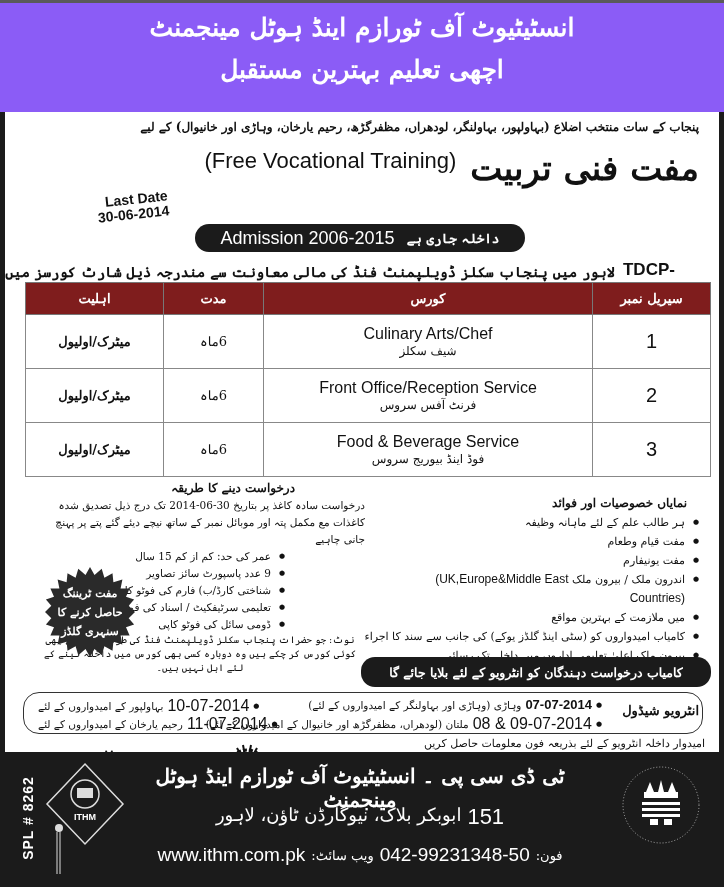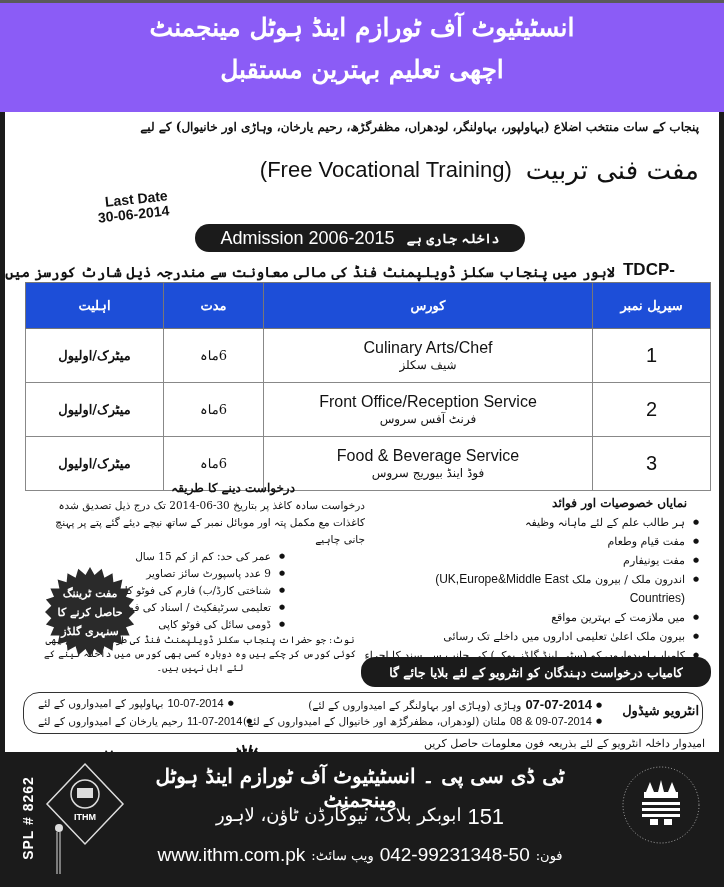--- a/index.html
+++ b/index.html
@@ -10,34 +10,34 @@
 
   
   .header { position: absolute; left: 0; top: 0; width: 724px; height: 112px; background: #8b5cf6; border-top: 3px solid #5a5a5a; text-align: center; color: #fff; }
   .header .t1 { font-size: 25px; line-height: 30px; margin-top: 10px; font-weight: bold; }
   .header .t2 { font-size: 25px; line-height: 30px; margin-top: 12px; font-weight: bold; }
 
   
   .panel { position: absolute; left: 5px; top: 112px; width: 714px; height: 640px; background: #fff; }
 
   .districts { position: absolute; right: 20px; top: 8px; font-size: 12px; font-weight: bold; }
-  .fvt-row { position: absolute; right: 20px; top: 36px; height: 44px; display: flex; align-items: center; gap: 14px; direction: ltr; }
+  .fvt-row { position: absolute; right: 20px; top: 36px; height: 44px; display: flex; align-items: flex-start; gap: 14px; direction: ltr; }
   .fvt-en { font-size: 22px; }
-  .fvt-ur { font-size: 26px; font-weight: 400; }
+  .fvt-ur { font-size: 34px; font-weight: 700; }
 
   .last-date { position: absolute; left: 92px; top: 80px; font-size: 14px; font-weight: bold; line-height: 15px; text-align: right; transform: rotate(-6deg); }
   .adm-pill { position: absolute; left: 190px; top: 112px; width: 330px; height: 28px; border-radius: 14px; background: #1b1b1b; color: #fff; display: flex; align-items: center; justify-content: center; gap: 12px; font-size: 18px; }
   .adm-pill .ur { font-size: 13px; font-weight: bold; }
 
   .tdcp-line { position: absolute; right: 18px; top: 148px; font-size: 14px; font-weight: bold; display: flex; align-items: center; gap: 8px; direction: rtl; }
   .tdcp-line .en { font-size: 17px; font-weight: bold; direction: ltr; }
 
   
   .courses { position: absolute; left: 20px; top: 170px; width: 686px; border-collapse: collapse; }
-  .courses th { background: #1d4ed8; color: #fff; font-weight: bold; font-size: 13px; height: 46px; border: 1px solid #777; font-family: "DejaVu Serif", serif; }
+  .courses th { background: #7f1d1d; color: #fff; font-weight: bold; font-size: 13px; height: 32px; border: 1px solid #777; font-family: "DejaVu Serif", serif; }
   .courses td { border: 1px solid #888; text-align: center; height: 54px; }
   .courses .c-serial { font-size: 20px; width: 118px; }
   .courses .c-en { font-size: 16px; line-height: 18px; }
   .courses .c-ur { font-size: 12px; line-height: 16px; }
   .courses .c-dur { font-size: 13px; width: 100px; }
   .courses .c-elig { font-size: 13px; font-weight: bold; width: 138px; }
 
   
   .features { position: absolute; right: 20px; top: 368px; width: 350px; font-size: 11px; line-height: 19px; }
   .features h3 { font-size: 12px; font-weight: bold; padding-right: 12px; margin-top: 14px; }
@@ -54,21 +54,21 @@
 
   .badge { position: absolute; left: 40px; top: 455px; width: 90px; height: 90px; }
   .badge svg { width: 90px; height: 90px; }
   .badge .txt { position: absolute; inset: 14px 8px; display: flex; flex-direction: column; align-items: center; justify-content: center; color: #fff; font-size: 11px; font-weight: bold; line-height: 19px; }
 
   .interview-pill { position: absolute; right: 8px; top: 545px; width: 350px; height: 30px; border-radius: 14px 14px 14px 14px / 14px; background: #1b1b1b; color: #fff; display: flex; align-items: center; justify-content: center; font-size: 12.5px; font-weight: bold; }
 
   .schedule { position: absolute; left: 18px; top: 580px; width: 680px; height: 42px; border: 1.5px solid #333; border-radius: 16px; font-size: 10.5px; }
   .schedule .label { position: absolute; right: 3px; top: 10px; font-size: 13px; font-weight: bold; }
   .schedule .item { position: absolute; display: flex; align-items: center; gap: 4px; direction: rtl; white-space: nowrap; }
-  .schedule .item .d { font-family: "Liberation Sans", sans-serif; font-size: 11px; direction: ltr; }
+  .schedule .item .d { font-family: "Liberation Sans", sans-serif; font-size: 16px; direction: ltr; }
   .schedule .item .d.b { font-weight: bold; font-size: 13px; }
   .schedule .dot { font-size: 7px; }
 
   .contact-ur { position: absolute; right: 14px; top: 625px; font-size: 11px; }
   .mobiles { position: absolute; left: 516px; top: 640px; font-size: 14px; line-height: 17px; }
 
   .logos { position: absolute; left: 80px; top: 628px; display: flex; align-items: flex-end; gap: 8px; }
   .logo-box { display: flex; flex-direction: column; align-items: center; }
   .ukaid .big { font-size: 26px; font-weight: 900; line-height: 26px; letter-spacing: -1px; }
   .ukaid .big span { font-weight: normal; }
@@ -162,22 +162,22 @@
   </table>
 
   <div class="features ur">
     <h3>نمایاں خصوصیات اور فوائد</h3>
     <ul>
       <li>ہر طالب علم کے لئے ماہانہ وظیفہ</li>
       <li>مفت قیام وطعام</li>
       <li>مفت یونیفارم</li>
       <li><span>اندرون ملک / بیرون ملک</span> <span class="en-in">(UK,Europe&amp;Middle East Countries)</span></li>
       <li style="padding-right:14px;list-style:none">میں ملازمت کے بہترین مواقع</li>
+      <li>کامیاب امیدواروں کو (سٹی اینڈ گلڈز یوکے) کی جانب سے سند کا اجراء</li>
       <li>بیرون ملک اعلیٰ تعلیمی اداروں میں داخلے تک رسائی</li>
-      <li>کامیاب امیدواروں کو (سٹی اینڈ گلڈز یوکے) کی جانب سے سند کا اجراء</li>
     </ul>
   </div>
 
   <div class="apply ur">
     <h3>درخواست دینے کا طریقہ</h3>
     <p>درخواست سادہ کاغذ پر بتاریخ 30-06-2014 تک درج ذیل تصدیق شدہ کاغذات مع مکمل پتہ اور موبائل نمبر کے ساتھ نیچے دیئے گئے پتے پر پہنچ جانی چاہیے</p>
     <ul>
       <li>عمر کی حد: کم از کم 15 سال</li>
       <li>9 عدد پاسپورٹ سائز تصاویر</li>
       <li>شناختی کارڈ/ب) فارم کی فوٹو کاپی</li>

